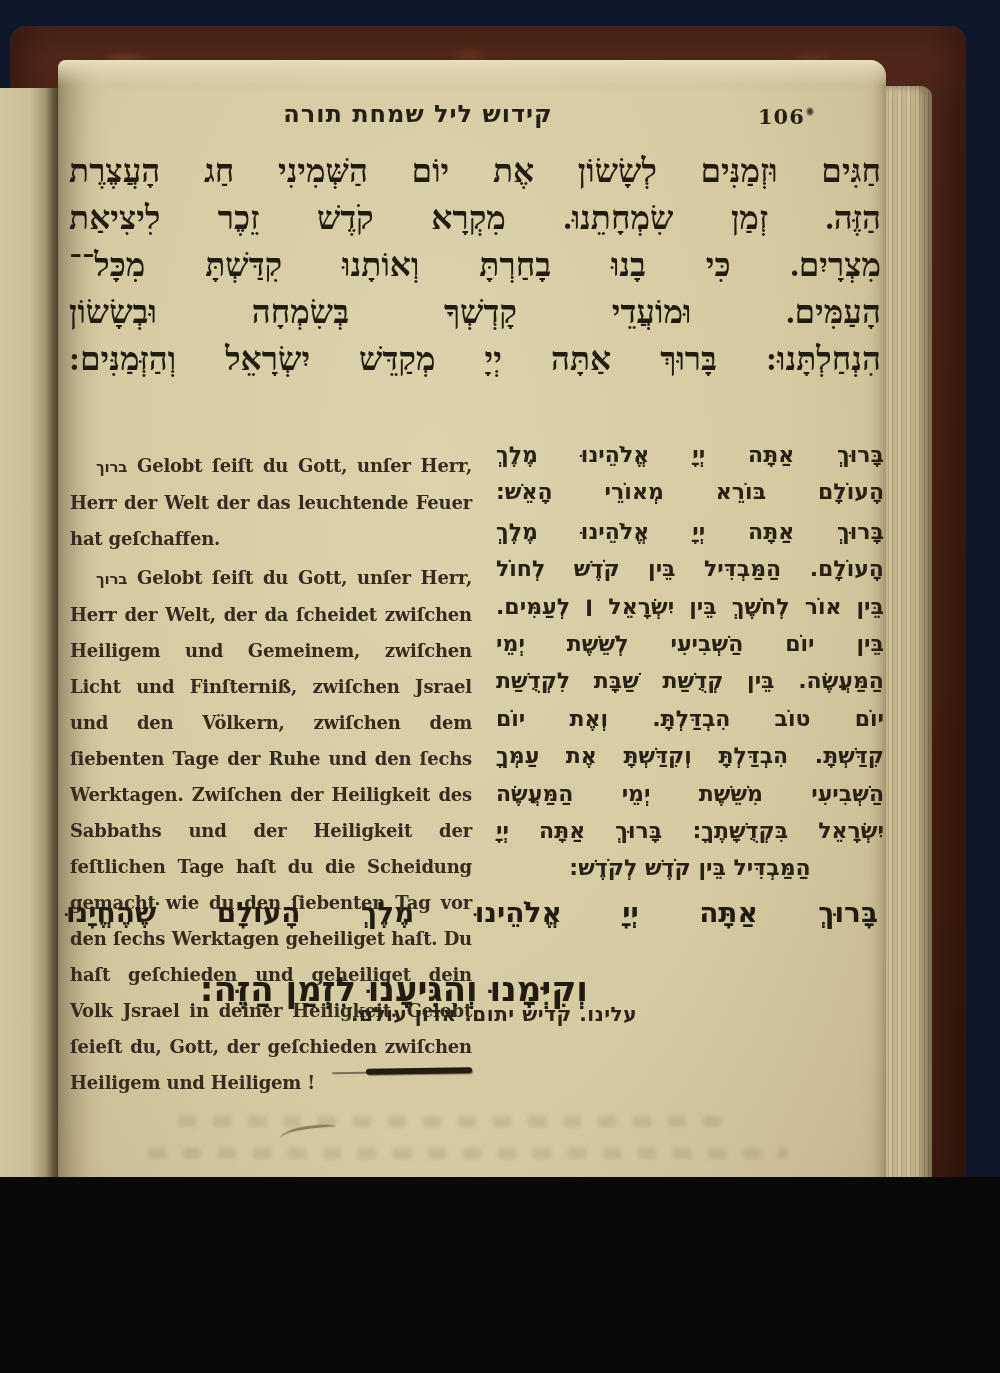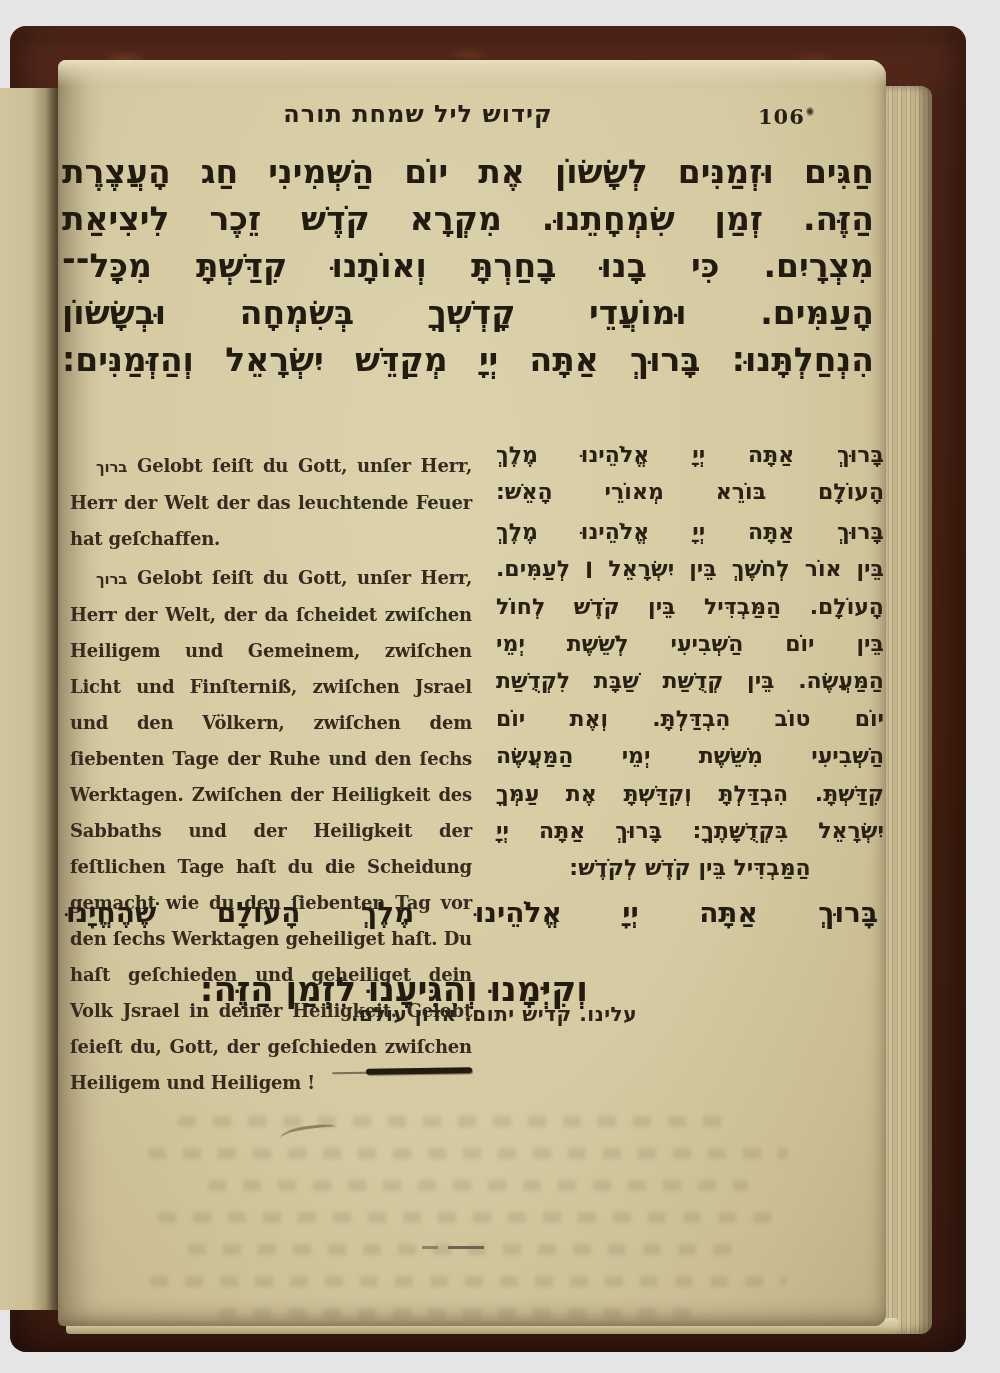--- a/index.html
+++ b/index.html
@@ -1,16 +1,16 @@
 <!DOCTYPE html>
 <html><head>
 <meta charset="utf-8">
 <style>
   html,body{margin:0;padding:0;background:#0a0907;}
-  .scene{position:relative;width:1000px;height:1373px;overflow:hidden;background:#e5e5e5;
+  .scene{position:relative;width:1000px;height:1177px;overflow:hidden;background:#0f172a;
          font-family:"DejaVu Sans",sans-serif;}
 
   
   .cover{position:absolute;left:10px;top:26px;width:956px;height:1326px;border-radius:16px;
          background:linear-gradient(180deg,#5a2b1d 0%,#4a2317 6%,#44200f 50%,#3a1a10 100%);
          box-shadow:inset 0 0 40px rgba(0,0,0,.65), inset 0 6px 8px rgba(150,80,50,.25);}
   .cover::before{content:"";position:absolute;left:0;top:0;right:0;height:72px;border-radius:16px 16px 0 0;
          background:
            radial-gradient(34px 10px at 12% 45%, #6e3a24 0%, transparent 70%),
            radial-gradient(40px 12px at 30% 60%, #2a100a 0%, transparent 70%),
@@ -40,21 +40,21 @@
   .heb{direction:rtl;color:#2b2418;font-family:"DejaVu Sans",sans-serif;font-weight:700;}
   .ger{direction:ltr;color:#352c1f;font-family:"DejaVu Serif",serif;font-weight:700;}
 
   .ptitle{position:absolute;left:205px;top:40px;width:310px;text-align:center;
           font-size:24px;letter-spacing:1px;color:#251f14;}
   .pnum{position:absolute;left:692px;top:44px;font-family:"DejaVu Serif",serif;font-weight:700;
         font-size:21px;color:#251f14;letter-spacing:1px;margin-left:8px;}
   .pnum::after{content:"";display:inline-block;width:8px;height:9px;margin-left:1px;border-radius:50%;
         background:radial-gradient(#3a3226 20%,rgba(58,50,38,.15) 75%);vertical-align:super;}
 
-  .kiddush{position:absolute;left:4px;top:88px;width:812px;}
+  .kiddush{position:absolute;left:11px;top:88px;width:812px;font-family:Liberation Serif, serif;}
   .kline{font-size:33px;line-height:47px;color:#221b10;
          text-align:justify;text-align-last:justify;}
 
   .instr{position:absolute;left:0;top:354px;width:828px;padding-left:26px;box-sizing:border-box;
          text-align:center;color:#33291c;}
   .instr .g{font-family:"DejaVu Serif",serif;font-weight:700;font-size:16.5px;}
   .instr .h{font-family:"DejaVu Sans",sans-serif;font-weight:700;font-size:16px;direction:rtl;unicode-bidi:isolate;}
   .instr span{margin:0 2px;}
 
   .gcol{position:absolute;left:12px;top:388px;width:414px;}
@@ -125,27 +125,27 @@
     </div>
 
     <div class="hcol heb">
       <div>
         <div class="hline">בָּרוּךְ אַתָּה יְיָ אֱלֹהֵינוּ מֶלֶךְ</div>
         <div class="hline">הָעוֹלָם בּוֹרֵא מְאוֹרֵי הָאֵשׁ:</div>
       </div>
       <div class="bgap"></div>
       <div>
         <div class="hline">בָּרוּךְ אַתָּה יְיָ אֱלֹהֵינוּ מֶלֶךְ</div>
+        <div class="hline">הָעוֹלָם. הַמַּבְדִּיל בֵּין קֹדֶשׁ לְחוֹל</div>
         <div class="hline">בֵּין אוֹר לְחֹשֶׁךְ בֵּין יִשְׂרָאֵל ׀ לְעַמִּים.</div>
-        <div class="hline">הָעוֹלָם. הַמַּבְדִּיל בֵּין קֹדֶשׁ לְחוֹל</div>
         <div class="hline">בֵּין יוֹם הַשְּׁבִיעִי לְשֵׁשֶׁת יְמֵי</div>
         <div class="hline">הַמַּעֲשֶׂה. בֵּין קְדֻשַּׁת שַׁבָּת לִקְדֻשַּׁת</div>
         <div class="hline">יוֹם טוֹב הִבְדַּלְתָּ. וְאֶת יוֹם</div>
+        <div class="hline">קִדַּשְׁתָּ. הִבְדַּלְתָּ וְקִדַּשְׁתָּ אֶת עַמְּךָ</div>
         <div class="hline">הַשְּׁבִיעִי מִשֵּׁשֶׁת יְמֵי הַמַּעֲשֶׂה</div>
-        <div class="hline">קִדַּשְׁתָּ. הִבְדַּלְתָּ וְקִדַּשְׁתָּ אֶת עַמְּךָ</div>
         <div class="hline">יִשְׂרָאֵל בִּקְדֻשָּׁתֶךָ: בָּרוּךְ אַתָּה יְיָ</div>
         <div class="hline center">הַמַּבְדִּיל בֵּין קֹדֶשׁ לְקֹדֶשׁ:</div>
       </div>
     </div>
 
     <div class="sheh heb">
       <div class="sline1">בָּרוּךְ אַתָּה יְיָ אֱלֹהֵינוּ מֶלֶךְ הָעוֹלָם שֶׁהֶחֱיָנוּ</div>
       <div class="sline2">וְקִיְּמָנוּ וְהִגִּיעָנוּ לִזְמַן הַזֶּה:</div>
     </div>
 

